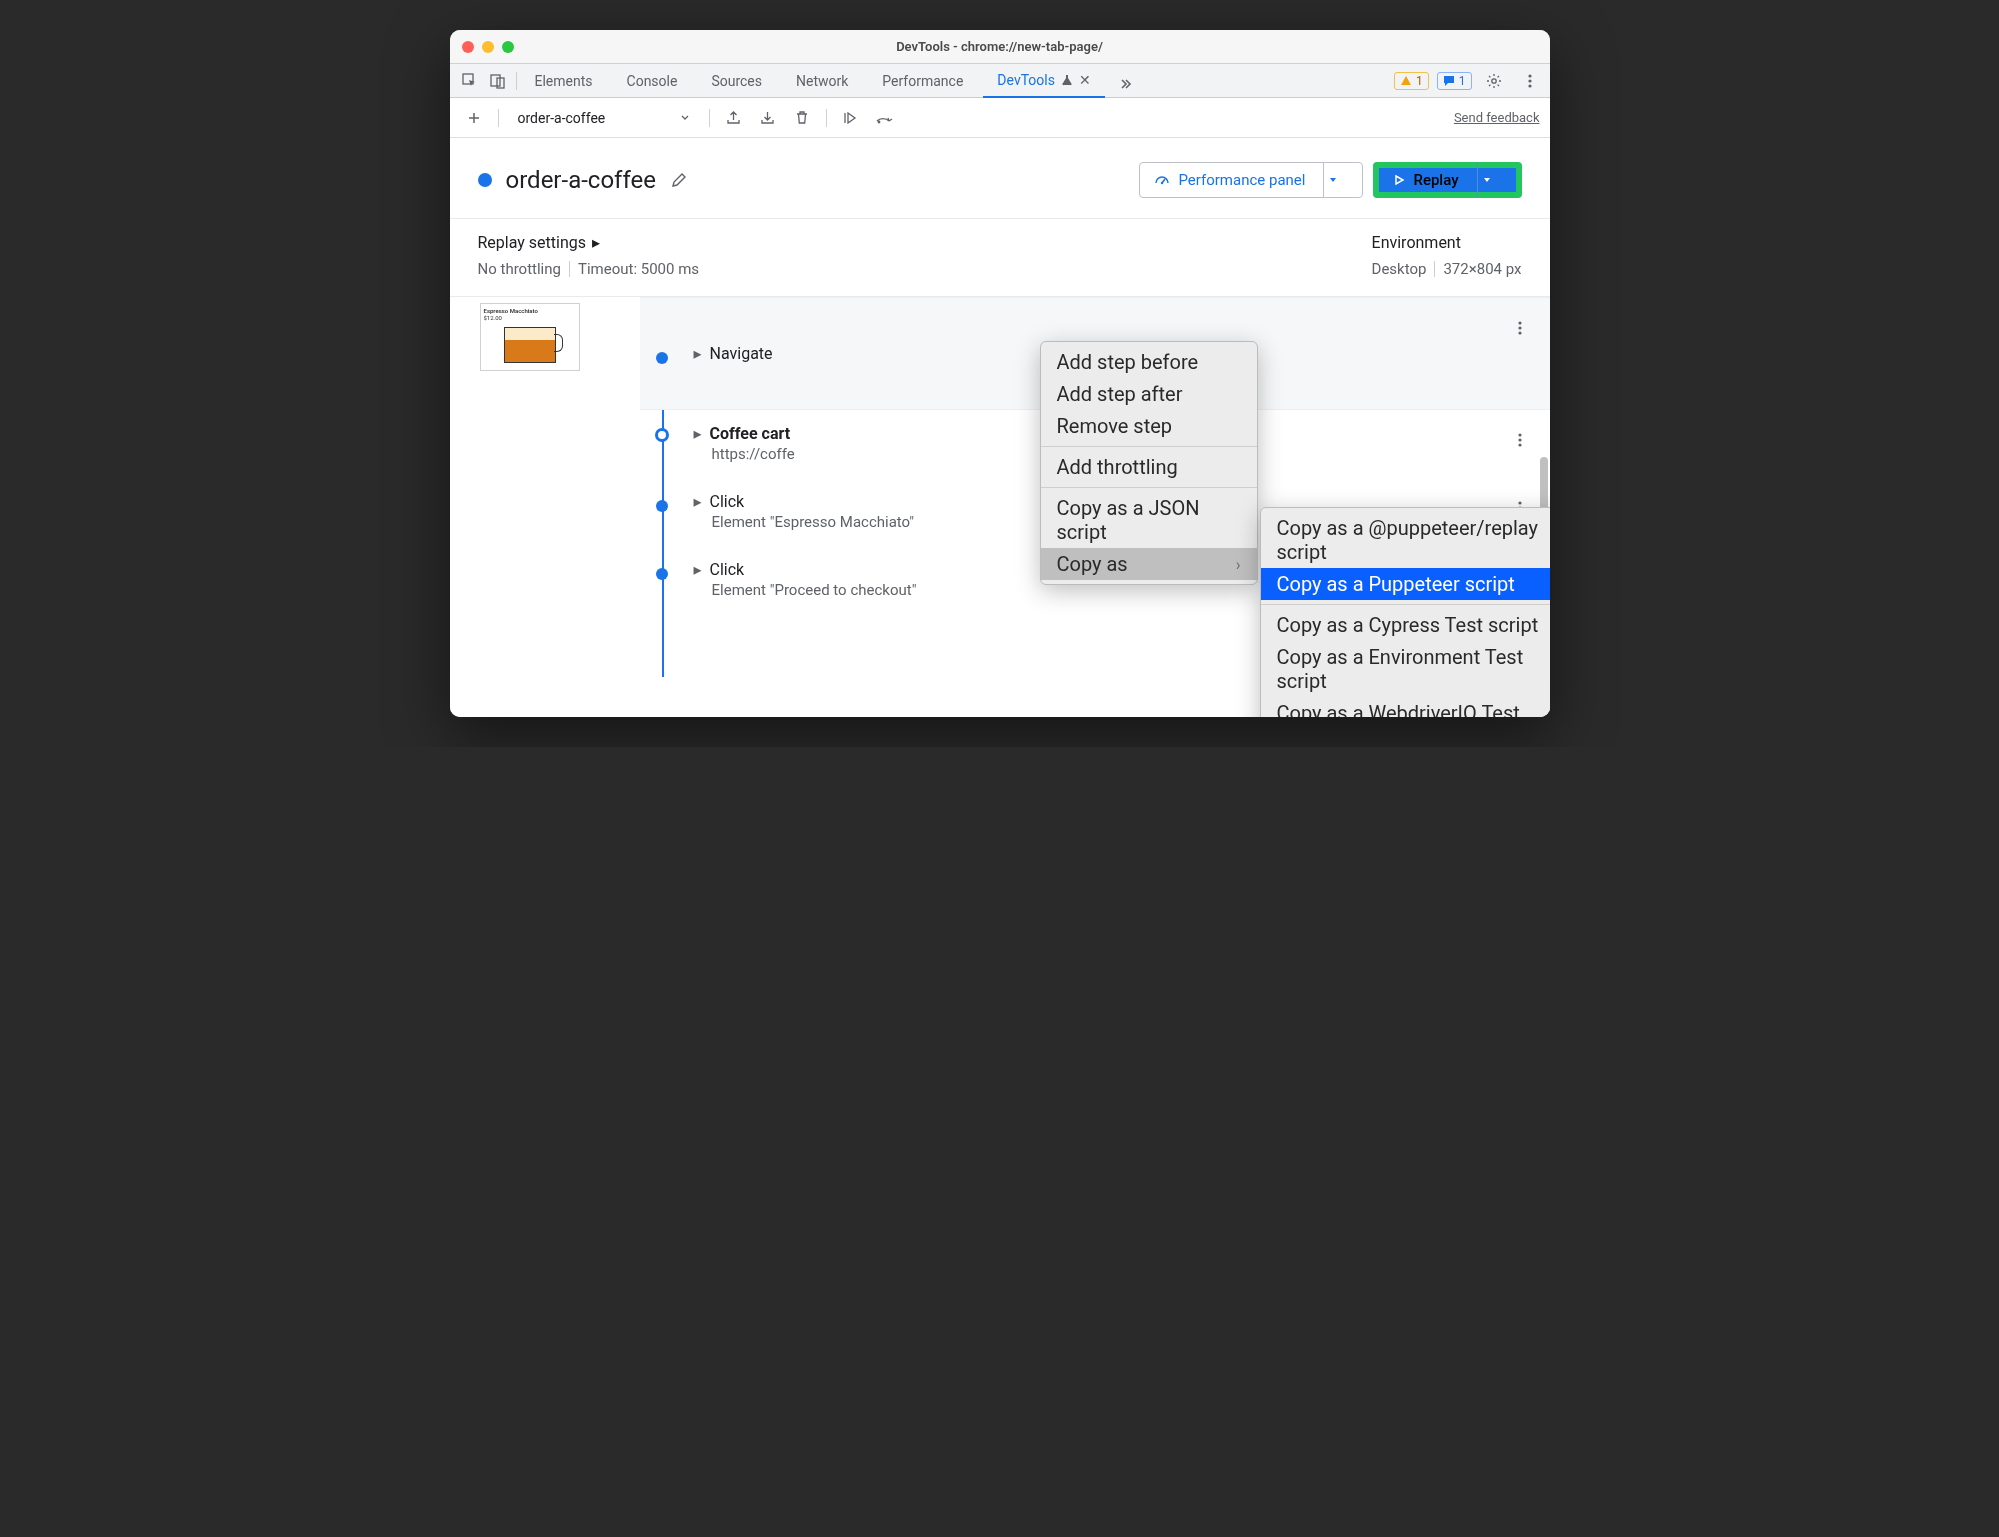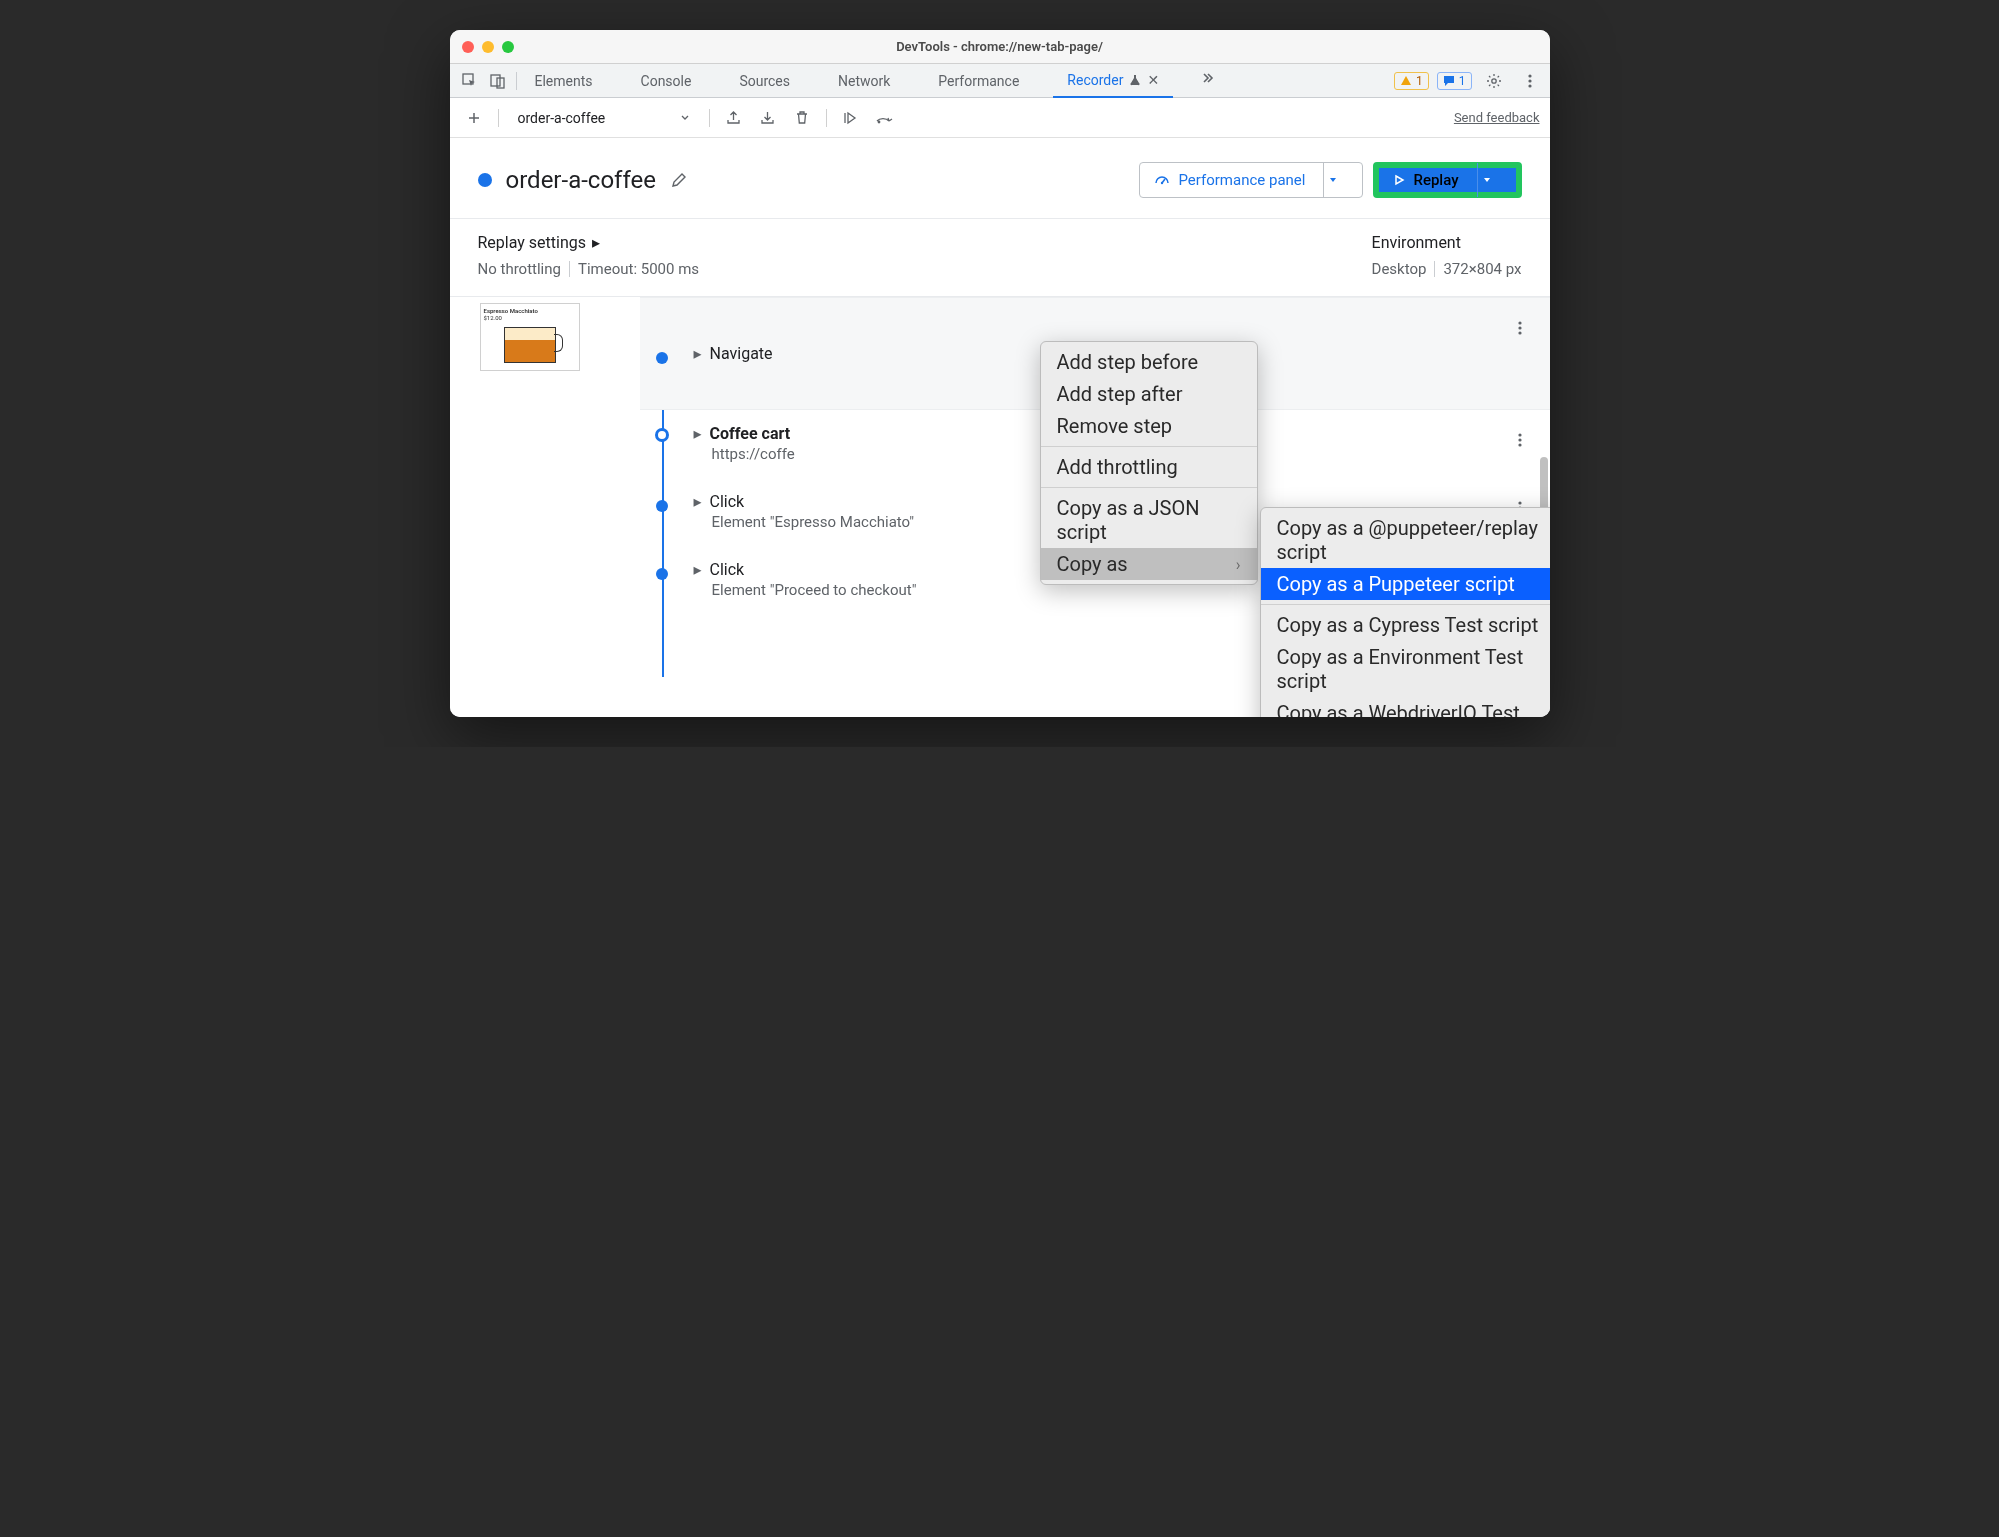--- a/index.html
+++ b/index.html
@@ -44,21 +44,21 @@
   .tabstrip {
     display: flex; align-items: center; height: 34px;
     background: #f1f3f4; border-bottom: 1px solid #cacdd1;
     padding: 0 6px;
   }
   .ts-iconbtn {
     width: 28px; height: 28px; display:flex; align-items:center; justify-content:center;
     color: #5f6368; cursor:pointer; border-radius:3px;
   }
   .ts-divider { width:1px; height:18px; background:#cacdd1; margin:0 4px; }
-  .tabs { display:flex; align-items:flex-start; gap: 20px; flex:1; }
+  .tabs { display:flex; align-items:flex-end; gap: 6px; flex:1; }
   .tab {
     padding: 0 14px; height: 34px; display:flex; align-items:center;
     color:#5f6368; cursor:pointer; font-size:14px; gap:6px;
   }
   .tab.selected { color:#1a73e8; border-bottom: 2px solid #1a73e8; }
   .tab-close { color:#5f6368; font-size:14px; cursor:pointer; }
   .badge {
     display:flex; align-items:center; gap:4px;
     border:1px solid; border-radius:3px; padding:1px 5px; font-size:12px;
     cursor:pointer;
@@ -204,21 +204,21 @@
         </svg>
     </div>
     <div class="ts-divider"></div>
     <div class="tabs">
       <div class="tab">Elements</div>
       <div class="tab">Console</div>
       <div class="tab">Sources</div>
       <div class="tab">Network</div>
       <div class="tab">Performance</div>
       <div class="tab selected">
-        <span>Recorder</span>
+        <span>DevTools</span>
         <span>
           <svg width="12" height="12" viewBox="0 0 12 12" fill="#5f6368">
               <path d="M5 1h2v3l3 5a1 1 0 0 1-1 2H3a1 1 0 0 1-1-2l3-5V1z"></path>
             </svg>
         </span>
         <span class="tab-close">✕</span>
       </div>
       <div class="ts-iconbtn">
         <svg width="14" height="14" viewBox="0 0 14 14" stroke="currentColor" stroke-width="1.6" fill="none">
             <path d="M4 3l4 4-4 4M8 3l4 4-4 4"></path>

